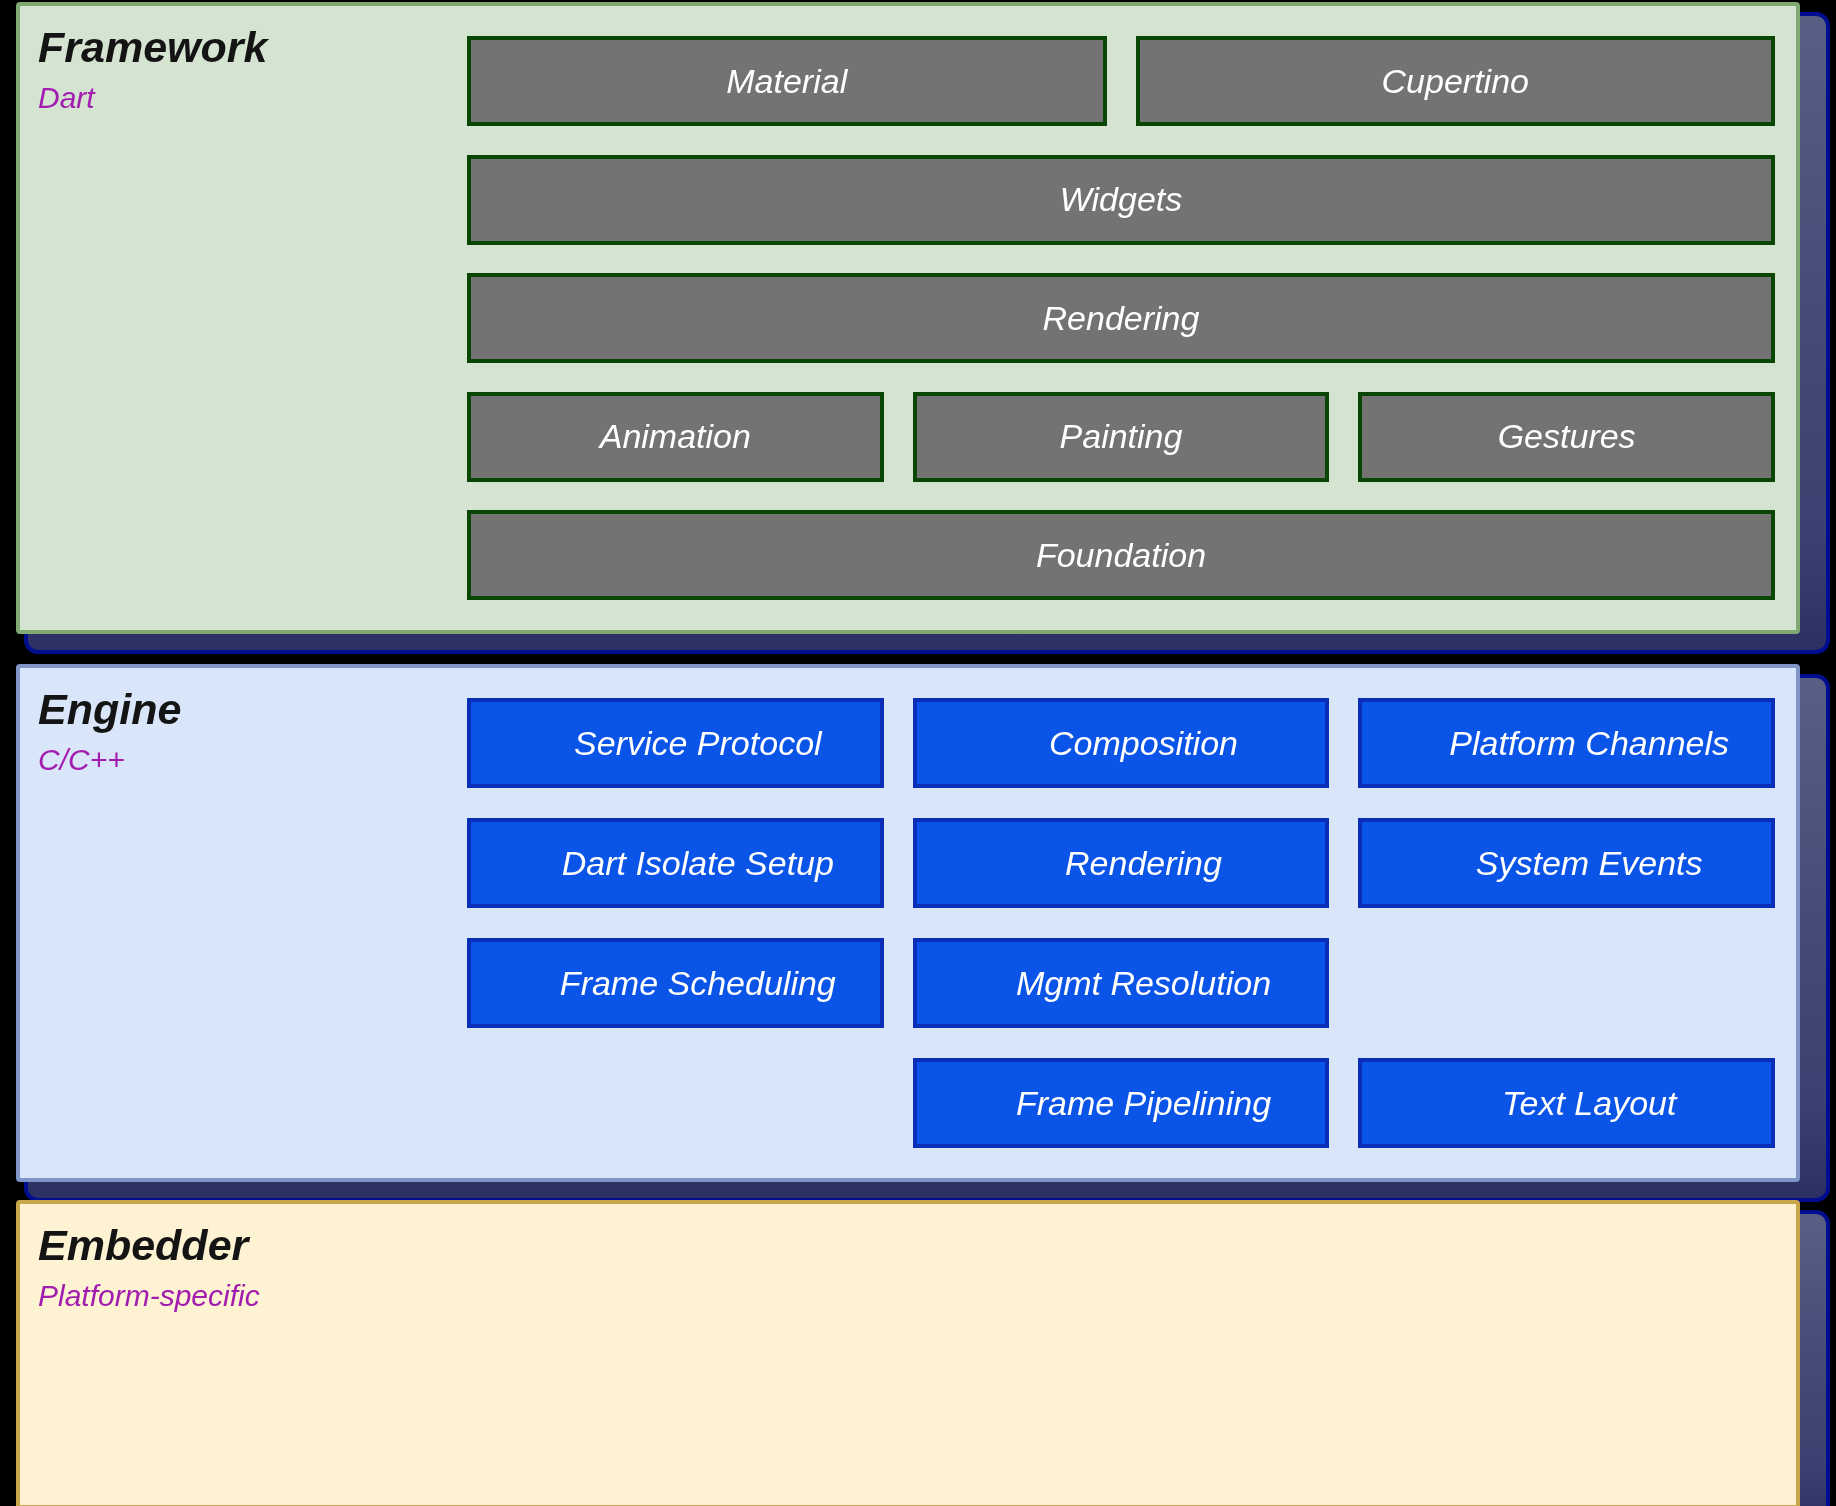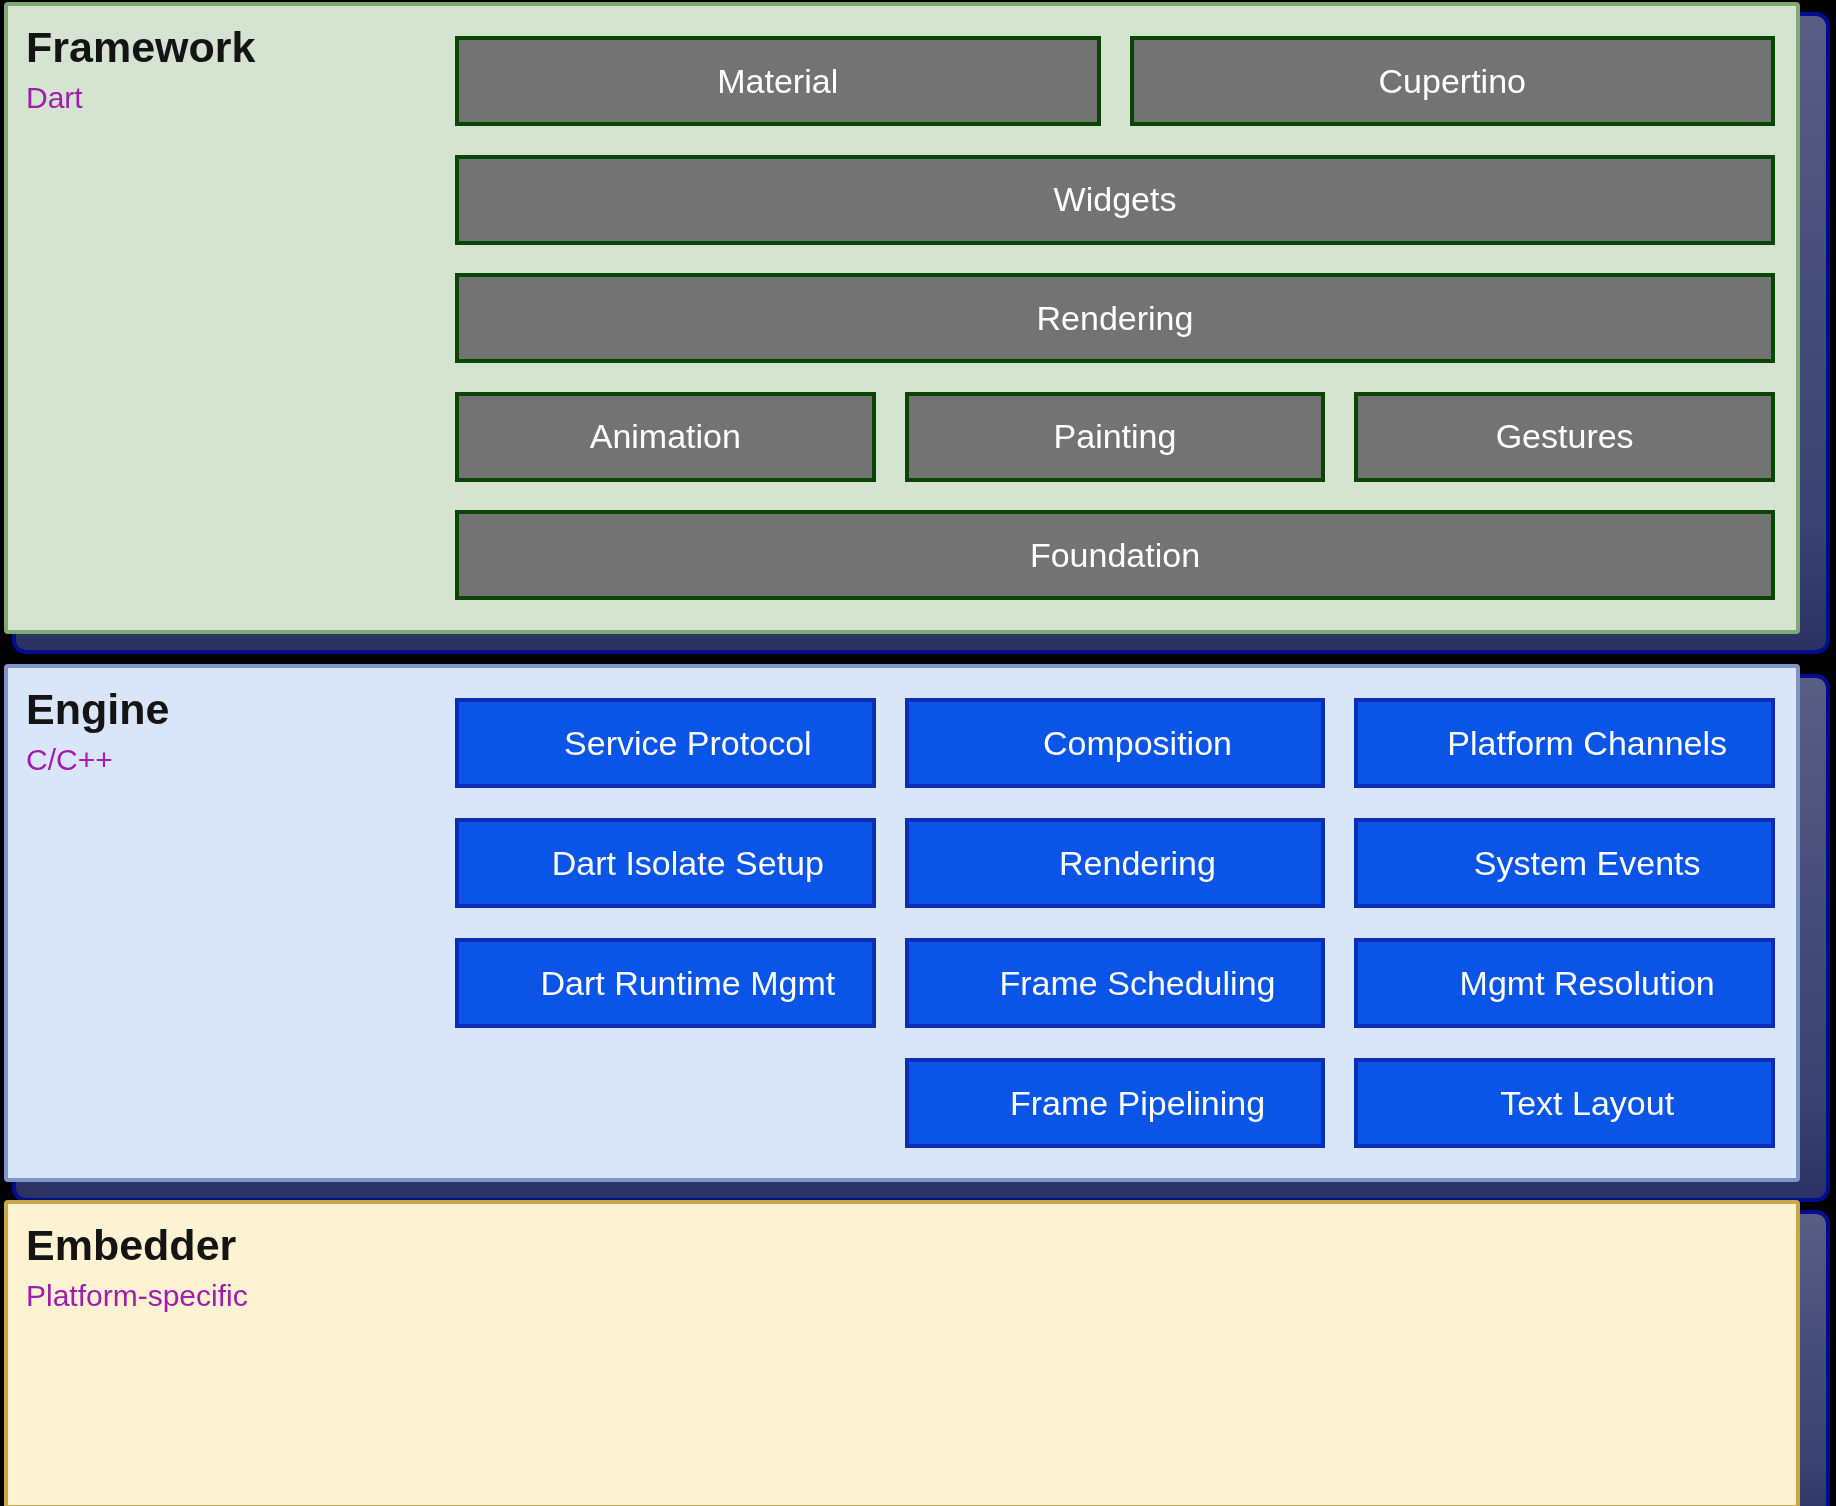--- a/index.html
+++ b/index.html
@@ -13,22 +13,23 @@
   }
   .page {
     position: relative;
     width: 1836px;
     height: 1506px;
     padding-top: 2px;
     box-sizing: border-box;
   }
   .layer {
     position: relative;
-    margin-left: 4px;
+    margin-left: 16px;
     margin-right: 36px;
+    font-style: italic;
   }
   .layer-shadow {
     position: absolute;
     top: 10px;
     left: 8px;
     right: -30px;
     bottom: -20px;
     background: linear-gradient(180deg, #585E84 0%, #464C78 45%, #3A4170 82%, #2B3263 100%);
     border: 4px solid #000D91;
     border-radius: 14px;
@@ -149,21 +150,20 @@
           <div class="box s2">Service Protocol</div>
           <div class="box s2">Composition</div>
           <div class="box s2">Platform Channels</div>
         </div>
         <div class="row">
           <div class="box s2">Dart Isolate Setup</div>
           <div class="box s2">Rendering</div>
           <div class="box s2">System Events</div>
         </div>
         <div class="row">
-          <div class="box s2">Dart Runtime Mgmt</div>
           <div class="box s2">Frame Scheduling</div>
           <div class="box s2">Mgmt Resolution</div>
         </div>
         <div class="row">
           <div class="box s2 spacer"></div>
           <div class="box s2">Frame Pipelining</div>
           <div class="box s2">Text Layout</div>
         </div>
       </div>
     </div>

